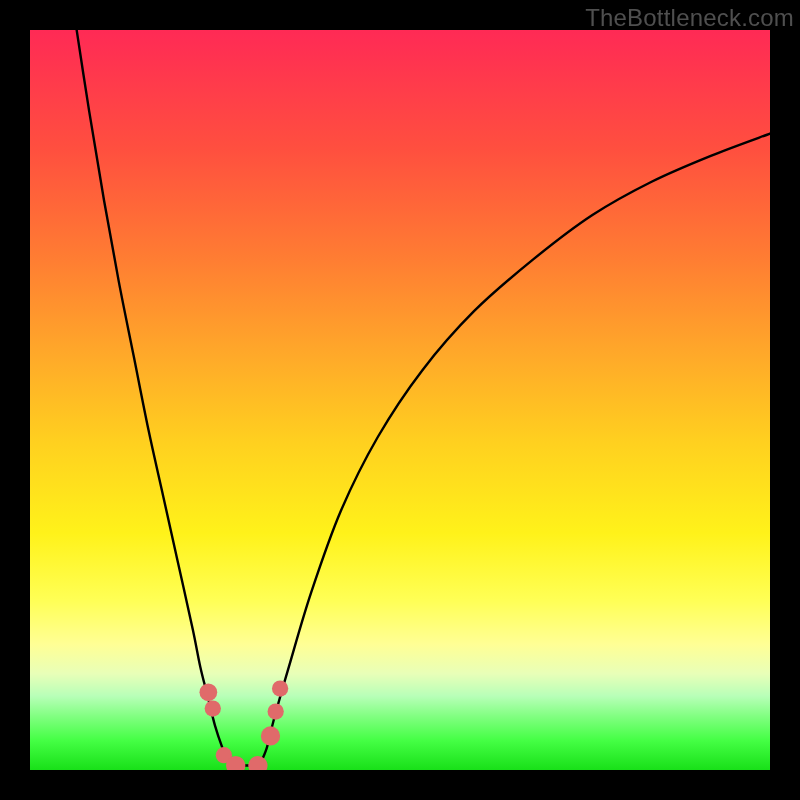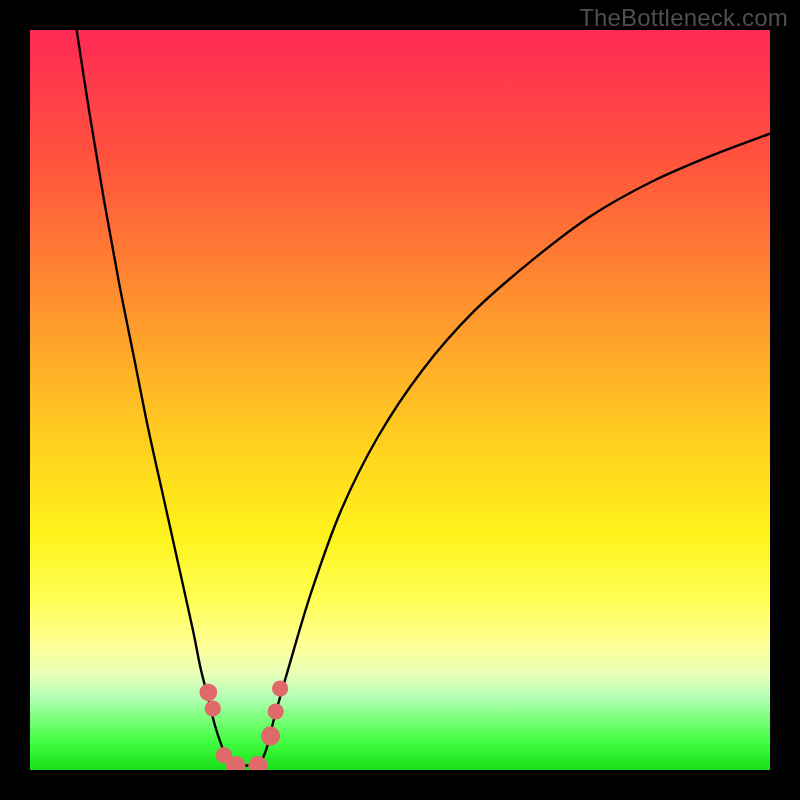--- a/index.html
+++ b/index.html
@@ -36,21 +36,21 @@
       #e8ffb8 87%,
       #b8ffb8 90%,
       #7cff7c 93%,
       #45ff45 96%,
       #18e018 100%
     );
   }
   .watermark {
     position: absolute;
     top: 4px;
-    right: 12px;
+    right: 6px;
     color: #4f4f4f;
     font-size: 24px;
     font-weight: 400;
     letter-spacing: 0.2px;
     pointer-events: none;
   }
   svg.overlay {
     position: absolute;
     left: 0;
     top: 0;

